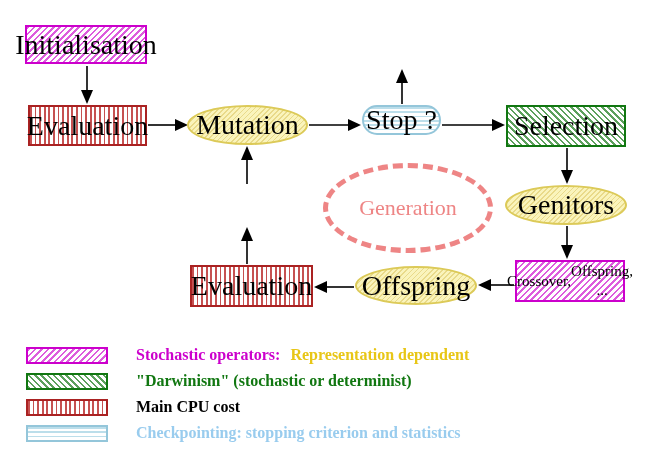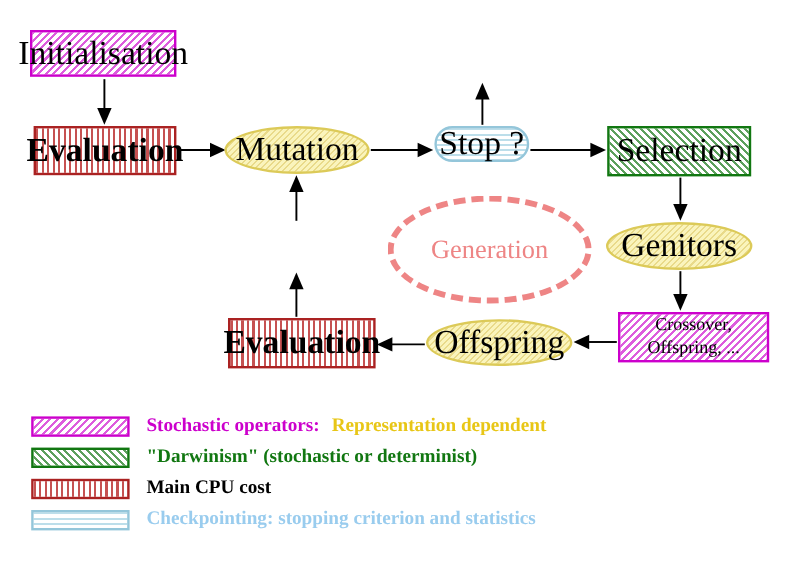--- a/index.html
+++ b/index.html
@@ -24,21 +24,20 @@
   
   .hatch-magenta {
     border: 2px solid #cc00cc;
     background-color: #fff;
     background-image: repeating-linear-gradient(135deg, #dd5cdd 0 1.8px, rgba(0,0,0,0) 1.8px 4.5px);
   }
   .stripe-red {
     border: 2px solid #aa2222;
     background-color: #fff;
     background-image: repeating-linear-gradient(90deg, #c65151 0 1.8px, rgba(0,0,0,0) 1.8px 4.6px);
-    font-weight: bold;
   }
   .hatch-green {
     border: 2px solid #117711;
     background-color: #fff;
     background-image: repeating-linear-gradient(45deg, #5ca05c 0 1.8px, rgba(0,0,0,0) 1.8px 4.4px);
   }
   .stripe-cyan {
     border: 2px solid #94c6da;
     background-color: #fff;
     background-image: repeating-linear-gradient(180deg, #bcdeea 0 1.7px, rgba(0,0,0,0) 1.7px 4.3px);
@@ -60,21 +59,21 @@
   }
 
   .arrows { position: absolute; left: 0; top: 0; width: 662px; height: 471px; pointer-events: none; }
   .arrows line { stroke: #000; stroke-width: 1.6; }
   .arrows polygon { fill: #000; }
 
   
   .legend-row { position: absolute; left: 26px; display: flex; align-items: center; height: 18px; }
   .legend-swatch { width: 82px; height: 17px; flex: 0 0 82px; }
   .legend-text {
-    margin-left: 14px;
+    margin-left: 28px;
     font-size: 16px;
     font-weight: bold;
     white-space: nowrap;
     line-height: 18px;
   }
   .legend-suffix { margin-left: 10px; }
   .small-label { font-size: 15px; line-height: 1.25; }
 </style>
 </head>
 <body>
@@ -159,21 +158,21 @@
   </div>
 
   <div class="node stripe-red" style="left:190px; top:265px; width:123px; height:42px;">
     <span>Evaluation</span>
   </div>
 
   <div class="node ellipse-yellow" style="left:355px; top:266px; width:122px; height:39px;">
     <span>Offspring</span>
   </div>
 
-  <div class="node hatch-magenta small-label" style="left:515px; top:260px; width:126px; height:42px; flex-direction:column;">
+  <div class="node hatch-magenta small-label" style="left:515px; top:260px; width:110px; height:42px; flex-direction:row;">
     <span>Crossover,</span>
     <span>Offspring, ...</span>
   </div>
 
   <div class="legend-row" style="top:346px;">
     <div class="legend-swatch hatch-magenta"></div>
     <span class="legend-text" style="color: rgb(204, 0, 204);">Stochastic operators:</span>
     <span class="legend-text legend-suffix" style="color: rgb(232, 198, 22);">Representation dependent</span>
   </div>
 

